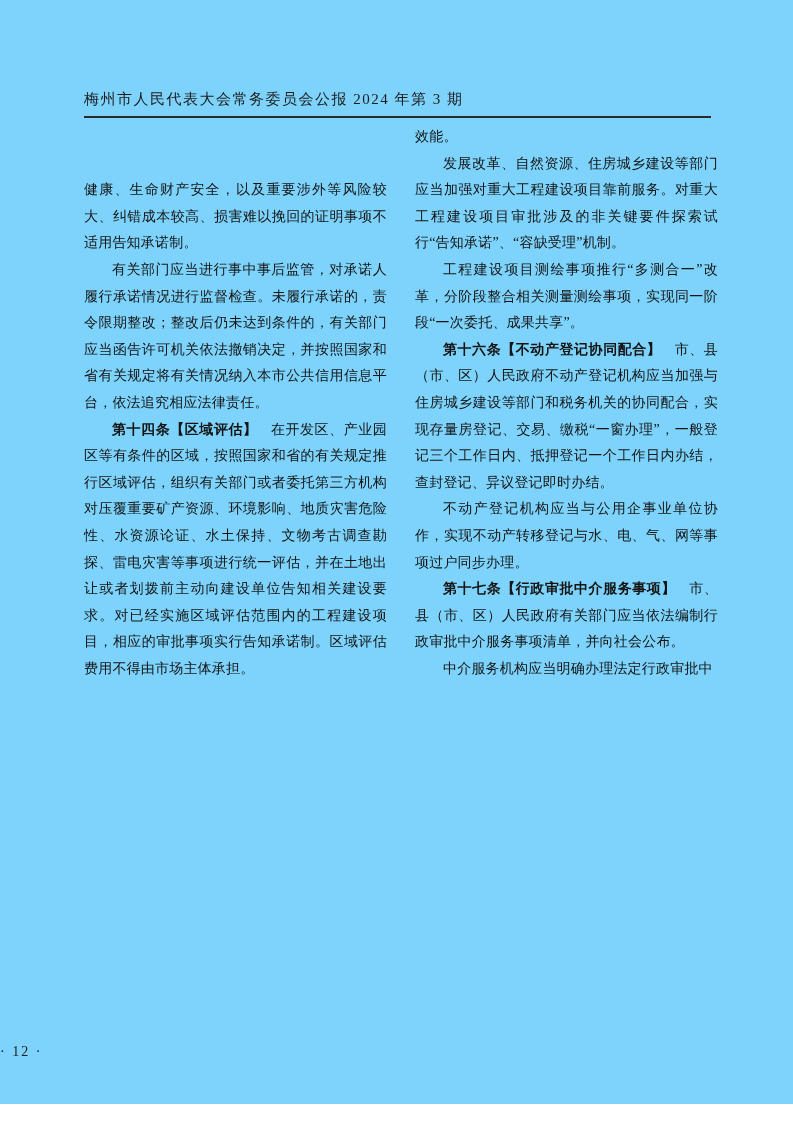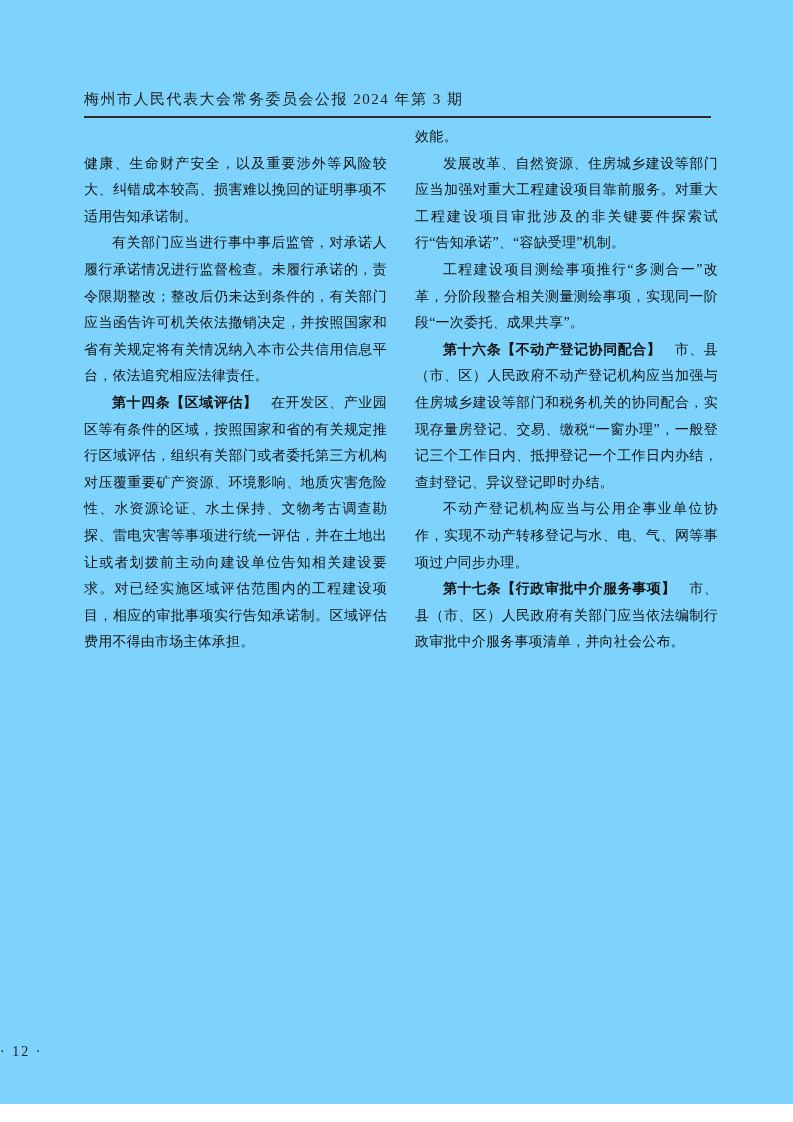--- a/index.html
+++ b/index.html
@@ -82,17 +82,18 @@
         <p class="para"><span>有关部门应当进行事中事后监管，对承诺人履行承诺情况进行监督检查。未履行承诺的，责令限期整改；整改后仍未达到条件的，有关部门应当函告许可机关依法撤销决定，并按照国家和省有关规定将有关情况纳入本市公共信用信息平台，依法追究相应法律责任。</span></p>
         <p class="para"><b class="heading">第十四条【区域评估】</b><span class="after-heading">在开发区、产业园区等有条件的区域，按照国家和省的有关规定推行区域评估，组织有关部门或者委托第三方机构对压覆重要矿产资源、环境影响、地质灾害危险性、水资源论证、水土保持、文物考古调查勘探、雷电灾害等事项进行统一评估，并在土地出让或者划拨前主动向建设单位告知相关建设要求。对已经实施区域评估范围内的工程建设项目，相应的审批事项实行告知承诺制。区域评估费用不得由市场主体承担。</span></p>
       </section>
     <section class="col" id="col-right">
         <p class="para no-indent"><span>效能。</span></p>
         <p class="para"><span>发展改革、自然资源、住房城乡建设等部门应当加强对重大工程建设项目靠前服务。对重大工程建设项目审批涉及的非关键要件探索试行“告知承诺”、“容缺受理”机制。</span></p>
         <p class="para"><span>工程建设项目测绘事项推行“多测合一”改革，分阶段整合相关测量测绘事项，实现同一阶段“一次委托、成果共享”。</span></p>
         <p class="para"><b class="heading">第十六条【不动产登记协同配合】</b><span class="after-heading">市、县（市、区）人民政府不动产登记机构应当加强与住房城乡建设等部门和税务机关的协同配合，实现存量房登记、交易、缴税“一窗办理”，一般登记三个工作日内、抵押登记一个工作日内办结，查封登记、异议登记即时办结。</span></p>
         <p class="para"><span>不动产登记机构应当与公用企事业单位协作，实现不动产转移登记与水、电、气、网等事项过户同步办理。</span></p>
         <p class="para"><b class="heading">第十七条【行政审批中介服务事项】</b><span class="after-heading">市、县（市、区）人民政府有关部门应当依法编制行政审批中介服务事项清单，并向社会公布。</span></p>
+        <p class="para"><span>中介服务机构应当明确办理法定行政审批中</span></p>
       </section>
   </div>
 
   <div class="page-number">· 12 ·</div>
 </div>
 
 </body></html>

